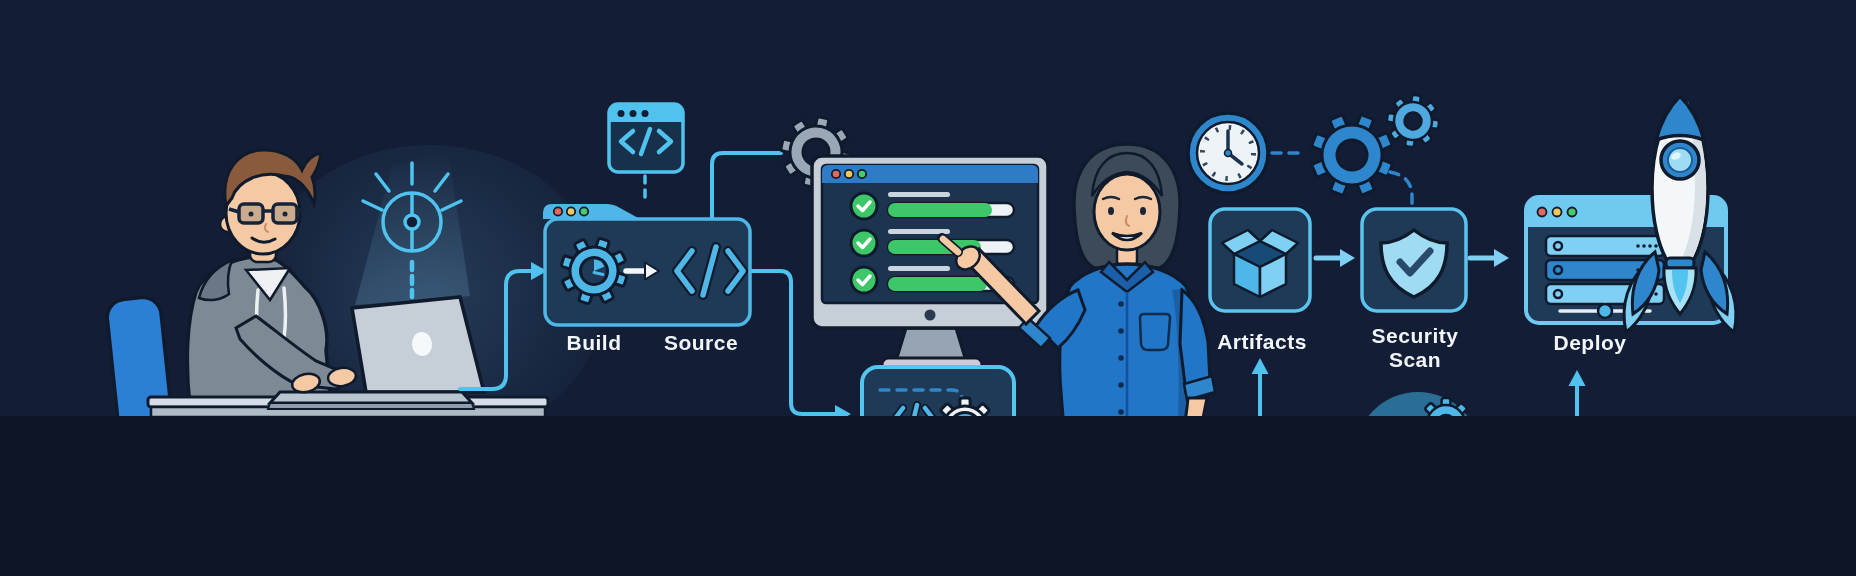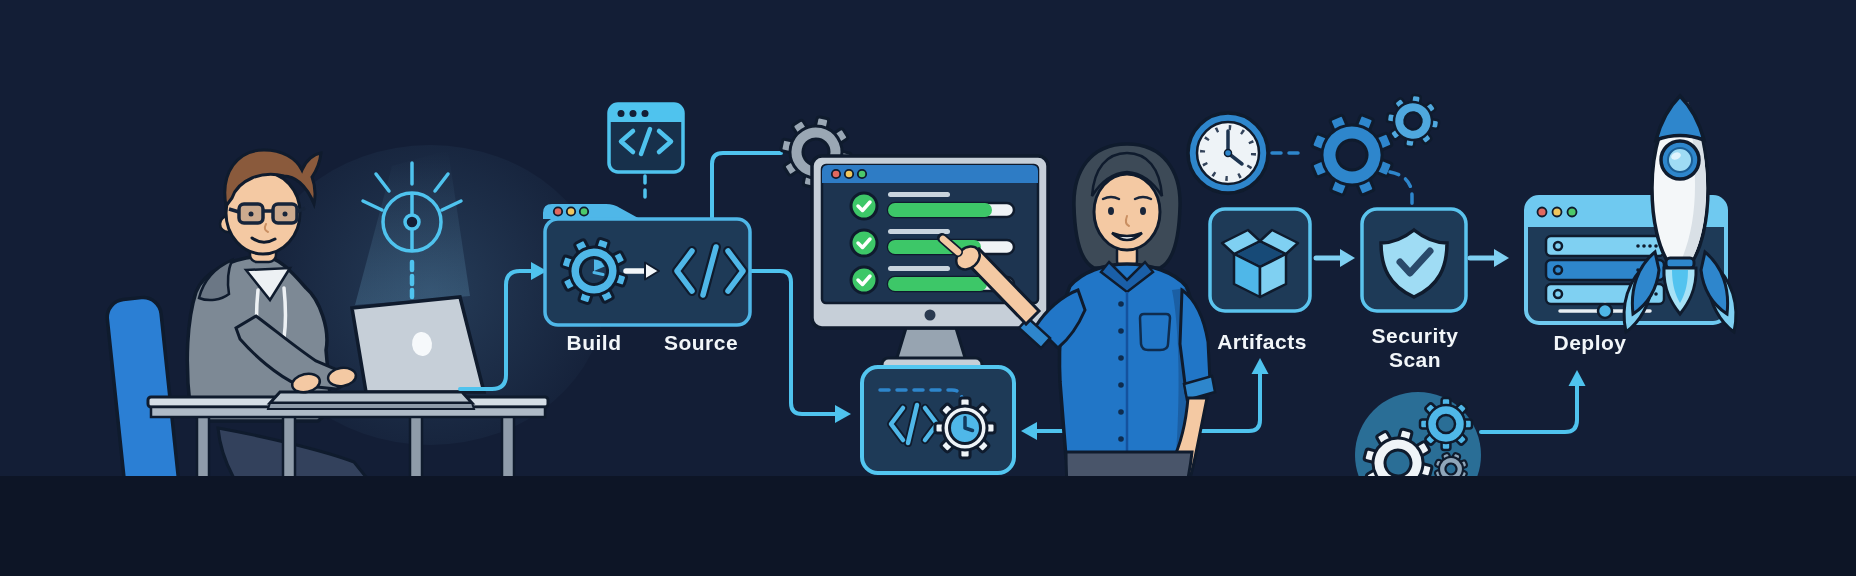--- a/index.html
+++ b/index.html
@@ -1,16 +1,16 @@
 <!DOCTYPE html>
 <html><head>
 <meta charset="utf-8">
 <style>
   html,body{margin:0;padding:0;background:#0d1526;}
-  #stage{position:relative;width:1856px;height:476px;overflow:hidden;}
+  #stage{position:relative;width:1856px;height:416px;overflow:hidden;}
   svg{display:block;}
   .stage-label{font:700 21px "Liberation Sans", sans-serif;fill:#F2F6F9;letter-spacing:.5px;text-anchor:middle;}
   .conn{stroke:#4FC3EE;stroke-width:4;fill:none;stroke-linecap:round;}
   .conn-head{fill:#4FC3EE;}
   .dash{stroke:#4FC3EE;stroke-width:3.5;fill:none;stroke-linecap:round;stroke-dasharray:7 7;}
   .dash-blue{stroke:#2E86CC;stroke-width:3.5;fill:none;stroke-linecap:round;stroke-dasharray:9 8;}
   .ol{stroke:#0F1B2D;}
 </style>
 </head>
 <body>

